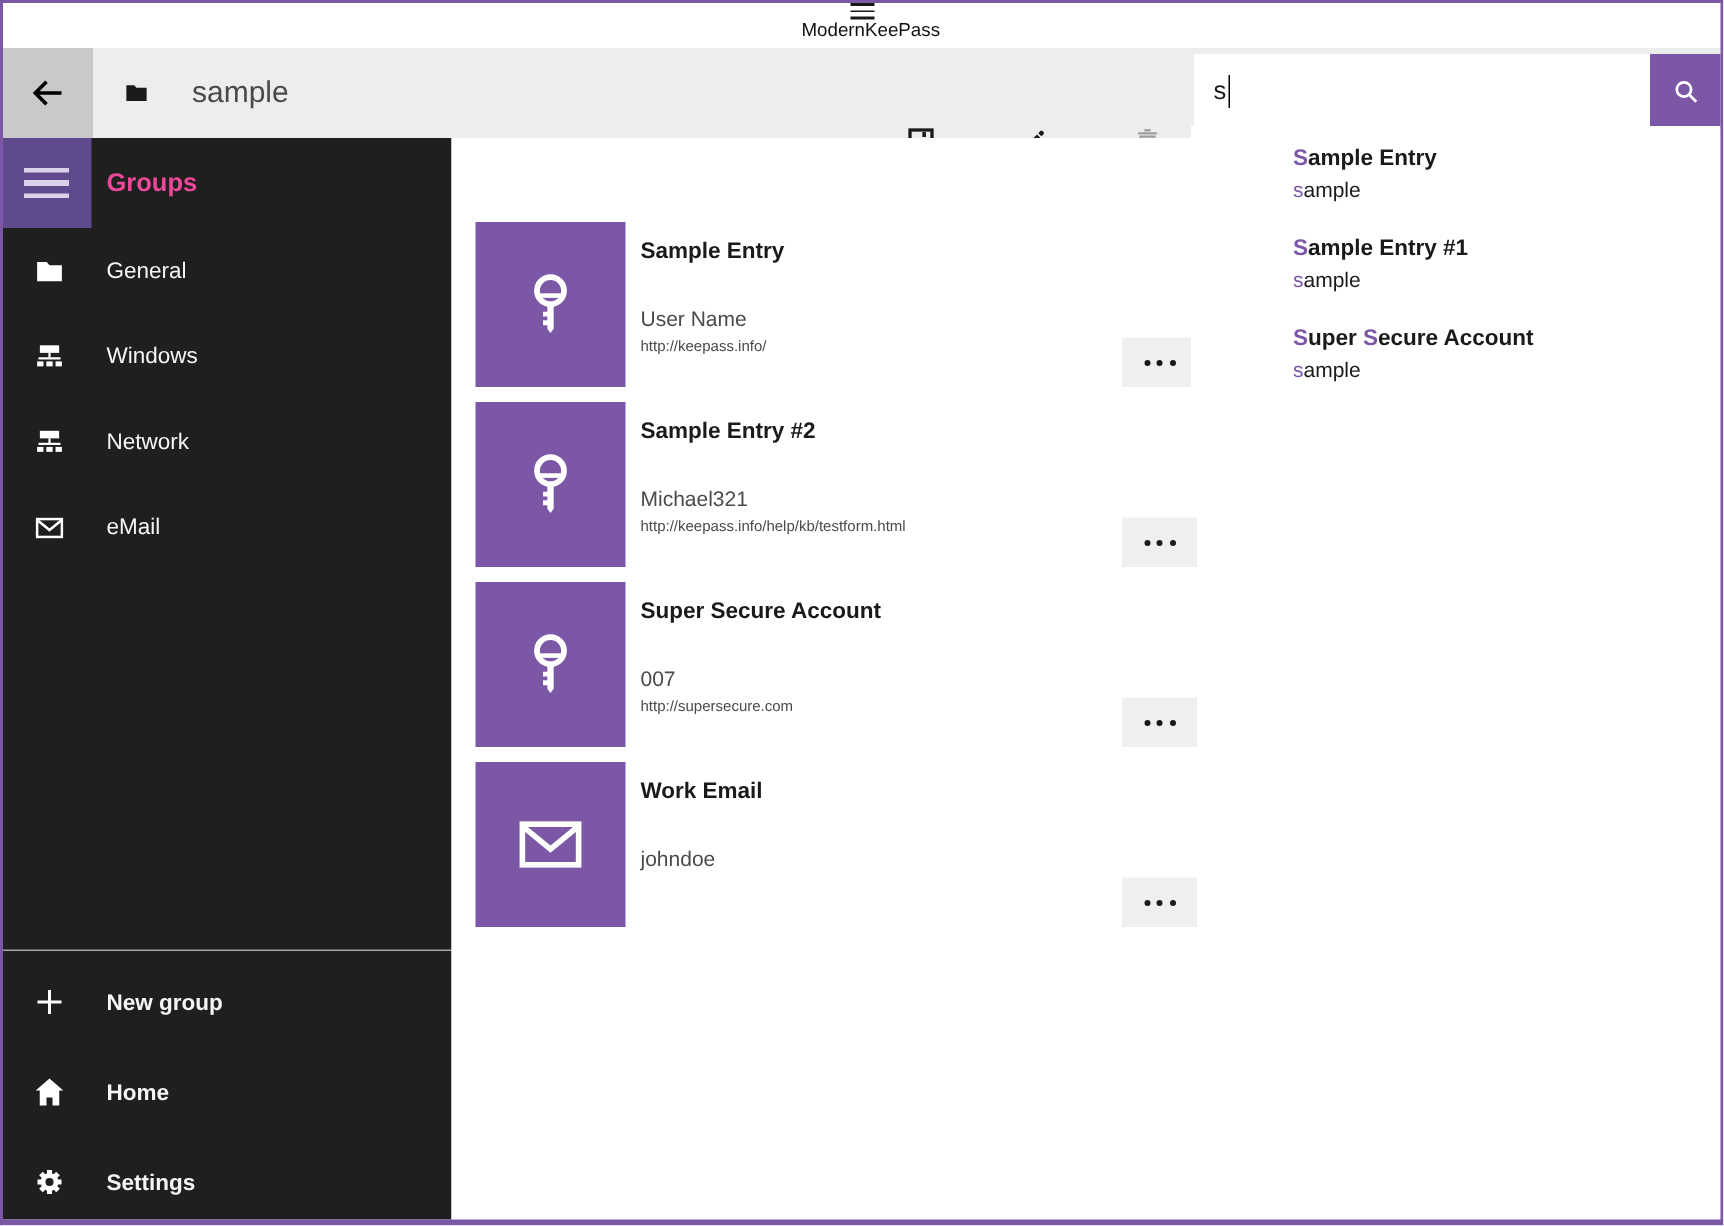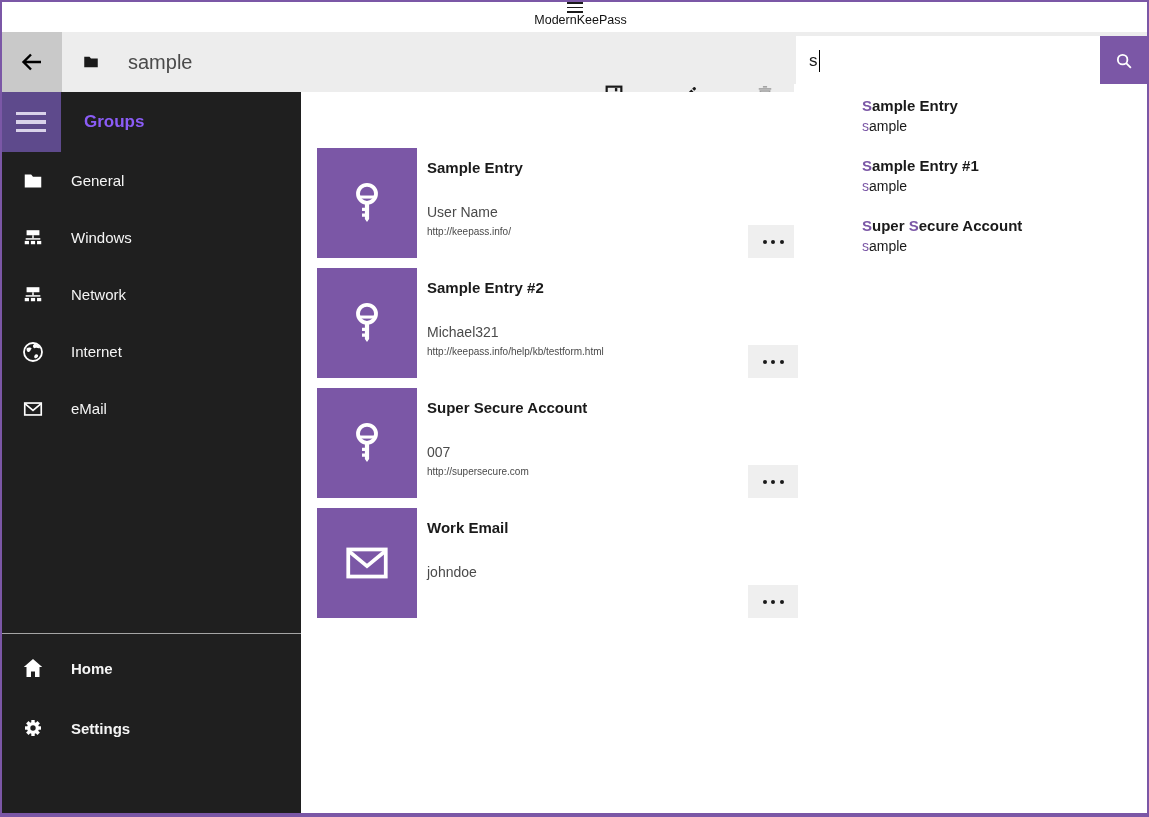--- a/index.html
+++ b/index.html
@@ -35,21 +35,21 @@
   .cmd-btn{position:absolute;top:46px;width:32px;height:32px;display:flex;align-items:center;justify-content:center;cursor:pointer;}
   .cmd-save{left:596px;} .cmd-edit{left:671px;} .cmd-delete{left:747px;cursor:default;}
   .search-box{position:absolute;left:794px;top:4px;width:304px;height:50px;background:#fff;display:flex;align-items:center;padding-left:13px;font-size:17px;color:#1a1a1a;cursor:text;}
   .caret{display:inline-block;width:1.5px;height:22px;background:#000;margin-left:1px;}
   .search-button{position:absolute;left:1098px;top:4px;width:47px;height:50px;background:var(--accent);display:flex;align-items:center;justify-content:center;cursor:pointer;}
 
   
   .sidebar{position:absolute;left:0;top:92px;width:301px;height:721px;background:var(--sidebar-bg);}
   .hamburger-button{position:absolute;left:0;top:0;width:61px;height:60px;background:var(--accent-dark);display:flex;flex-direction:column;justify-content:center;align-items:center;gap:5px;cursor:pointer;}
   .hamburger-button span{display:block;width:30px;height:3.2px;background:#d9d2ea;}
-  .groups-header{position:absolute;left:84px;top:0;height:60px;line-height:60px;color:#8b5cf6;font-size:17px;font-weight:bold;}
+  .groups-header{position:absolute;left:71px;top:0;height:60px;line-height:60px;color:#ec4899;font-size:17px;font-weight:bold;}
   .nav-list{position:absolute;left:0;top:60px;width:301px;}
   .nav-item{height:57px;display:flex;align-items:center;cursor:pointer;color:#f5f5f5;}
   .nav-item .ic{width:26px;margin-left:20px;display:flex;justify-content:center;}
   .nav-item .lbl{margin-left:25px;font-size:15px;}
   .sb-separator{position:absolute;left:0;top:541px;width:301px;height:1px;background:rgba(255,255,255,0.6);}
   .footer-list{position:absolute;left:0;top:546px;width:301px;}
   .footer-list .nav-item{height:60px;}
   .footer-list .lbl{font-weight:bold;}
 
   
@@ -203,43 +203,40 @@
             <rect x="4" y="12.2" width="16" height="1.6"></rect>
             <rect x="3" y="15.2" width="4.6" height="3.6"></rect>
               <rect x="9.7" y="15.2" width="4.6" height="3.6"></rect>
               <rect x="16.4" y="15.2" width="4.6" height="3.6"></rect>
           </svg>
         </span>
         <span class="lbl">Network</span>
       </div>
       <div class="nav-item">
         <span class="ic">
-          <svg width="24" height="24" viewBox="0 0 24 24">
-            <circle cx="12" cy="12" r="9" fill="none" stroke="#fff" stroke-width="1.8"></circle>
-            <path d="M5.5 8.5 c2-1.6 4.5-1.2 5.2.3 c-1.6 1-.8 2.6-2.8 3.1 c-1.6.4-2.4-1.2-2.4-3.4Z" fill="#fff"></path>
-            <path d="M13.5 3.8 c2.8.4 4.8 2.2 5.6 4.2 c-1.8 1-3-.8-4.8.1 c-1.4.7-2.8-1.2-2.2-2.8Z" fill="#fff"></path>
-            <path d="M14.5 14.5 c1.4-.6 3 .4 2.6 1.8 c-.4 1.4-2.2 2.4-3.4 1.6 c-1-.7-.4-2.8.8-3.4Z" fill="#fff"></path>
-          </svg>
-        </span>
-        <span class="lbl">Internet</span>
-      </div>
-      <div class="nav-item">
-        <span class="ic">
           <svg width="22" height="22" viewBox="0 0 24 24">
             <rect x="3" y="5.5" width="18" height="13" fill="none" stroke="#fff" stroke-width="1.8"></rect>
             <path d="M3.5 6.5 12 13.5 20.5 6.5" fill="none" stroke="#fff" stroke-width="1.8"></path>
           </svg>
         </span>
         <span class="lbl">eMail</span>
       </div>
     </div>
 
     <div class="sb-separator"></div>
 
     <div class="footer-list">
+      <div class="nav-item">
+        <span class="ic">
+          <svg width="24" height="24" viewBox="0 0 24 24">
+              <path d="M11 4 h2 v7 h7 v2 h-7 v7 h-2 v-7 H4 v-2 h7 Z" fill="#fff"></path>
+            </svg>
+        </span>
+        <span class="lbl">New group</span>
+      </div>
       <div class="nav-item">
         <span class="ic">
           <svg width="24" height="24" viewBox="0 0 24 24">
               <path d="M12 3 2.8 11 H5.5 V21 H10 v-5.4 h4 V21 h4.5 V11 h2.7 Z" fill="#fff"></path>
             </svg>
         </span>
         <span class="lbl">Home</span>
       </div>
       <div class="nav-item">
         <span class="ic">

